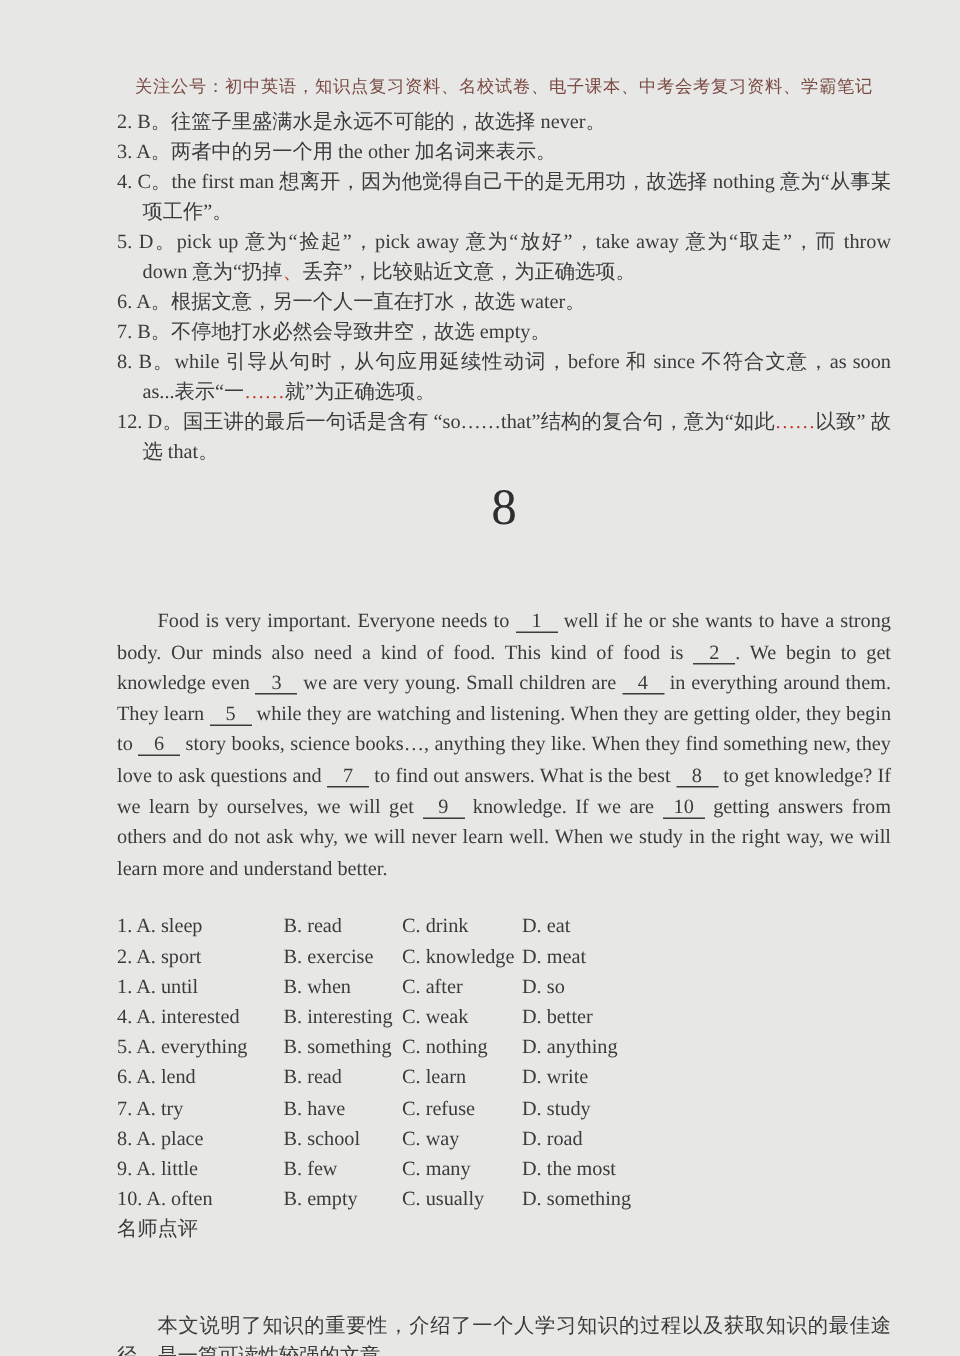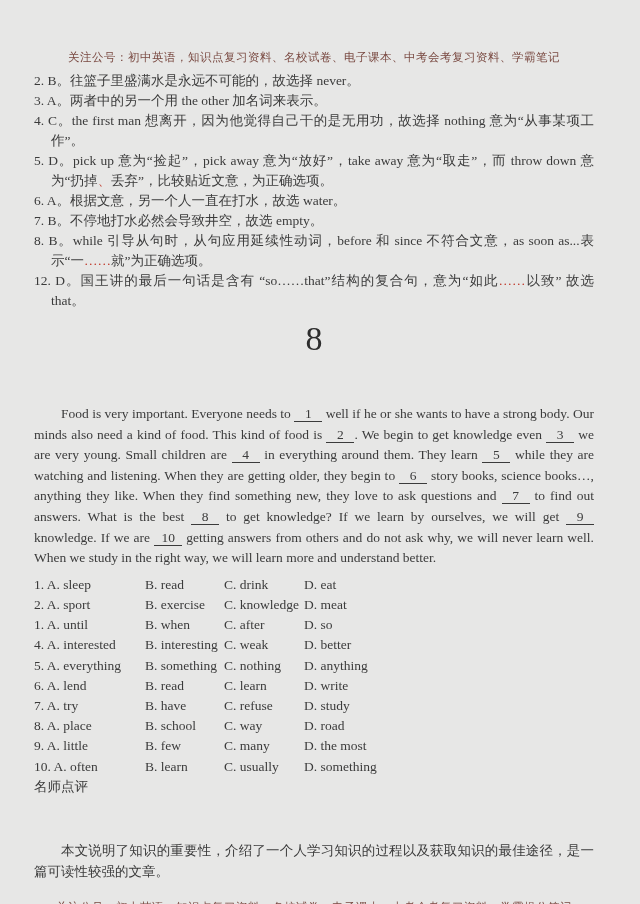--- a/index.html
+++ b/index.html
@@ -5,21 +5,21 @@
   * { margin: 0; padding: 0; box-sizing: border-box; }
   html, body { width: 640px; height: 904px; }
   body {
     background: #e7e7e6;
     font-family: "Liberation Serif", "DejaVu Serif", serif;
     color: #3b3b3b;
     overflow: hidden;
   }
   .page {
     width: 640px; height: 904px;
-    padding: 50px 46px 0 34px;
+    padding: 50px 46px 0 78px;
     position: relative;
   }
   .note {
     font-size: 11.5px;
     color: #7a4a42;
     text-align: center;
     letter-spacing: 0.5px;
     white-space: nowrap;
   }
   .header-note { margin-bottom: 6px; }
@@ -47,21 +47,21 @@
     margin-top: 45px;
   }
   .blank {
     display: inline-block;
     min-width: 28px;
     text-align: center;
     border-bottom: 1.2px solid #3b3b3b;
     line-height: 15px;
     text-indent: 0;
   }
-  .options { margin-top: 6px; font-size: 13.5px; }
+  .options { margin-top: 18px; font-size: 13.5px; }
   .opt-row {
     display: grid;
     grid-template-columns: 111px 79px 80px 1fr;
     line-height: 20.2px;
   }
   .opt-cell { white-space: nowrap; overflow: visible; }
   .comments { font-size: 13.5px; line-height: 20.4px; }
   .comment-heading { font-weight: 400; }
   .comment-text { text-indent: 2em; text-align: justify; margin-top: 44px; }
 </style>
@@ -137,21 +137,21 @@
         <span class="opt-cell">D. road</span>
       </div>
       <div class="opt-row">
         <span class="opt-cell">9. A. little</span>
         <span class="opt-cell">B. few</span>
         <span class="opt-cell">C. many</span>
         <span class="opt-cell">D. the most</span>
       </div>
       <div class="opt-row">
         <span class="opt-cell">10. A. often</span>
-        <span class="opt-cell">B. learn</span>
+        <span class="opt-cell">B. empty</span>
         <span class="opt-cell">C. usually</span>
         <span class="opt-cell">D. something</span>
       </div>
     </div>
 
   <div class="comments">
     <div class="comment-heading">名师点评</div>
     <div class="comment-text">本文说明了知识的重要性，介绍了一个人学习知识的过程以及获取知识的最佳途径，是一篇可读性较强的文章。</div>
   </div>
 

